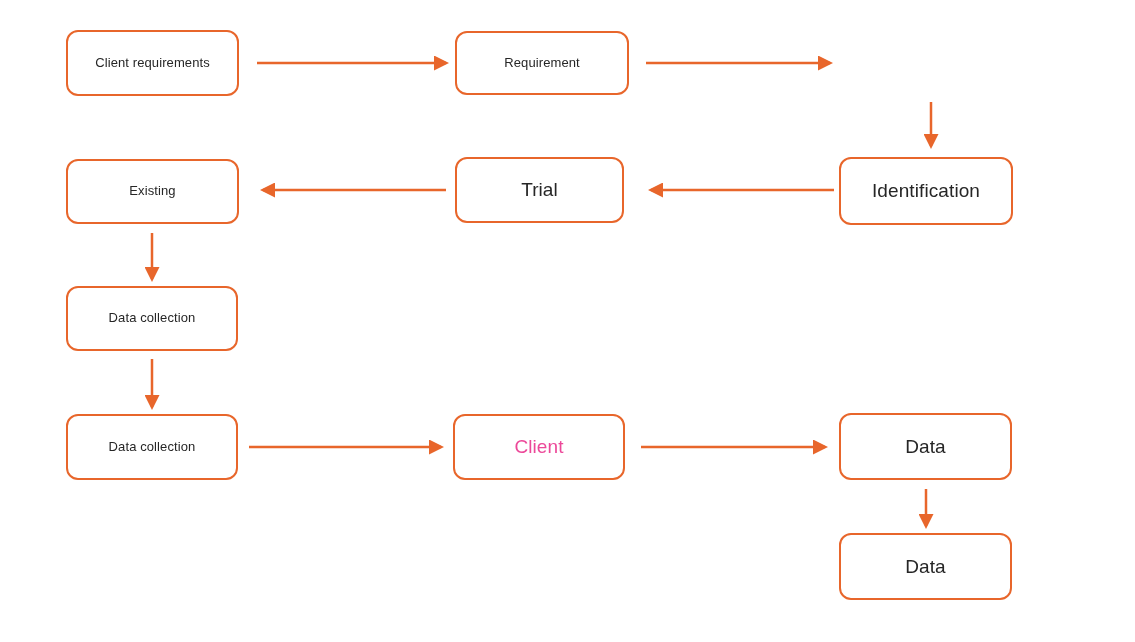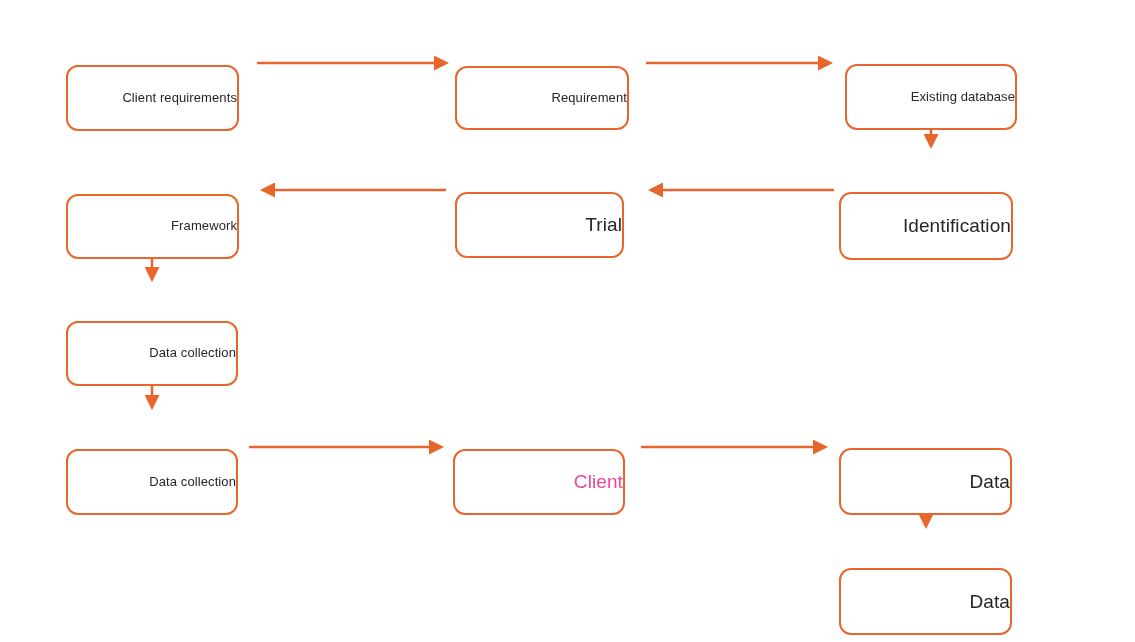--- a/index.html
+++ b/index.html
@@ -23,24 +23,23 @@
     height: 642px;
     pointer-events: none;
   }
   #edges-svg line { pointer-events: stroke; }
   .node {
     position: absolute;
     box-sizing: border-box;
     background: #ffffff;
     display: flex;
     align-items: center;
-    justify-content: flex-end;
+    justify-content: center;
     text-align: center;
     cursor: default;
-    margin-top: 35px;
   }
   .node .label {
     line-height: 1.15;
     letter-spacing: 0.1px;
   }
 </style>
 </head>
 <body>
 
 <div id="canvas">
@@ -60,31 +59,28 @@
       <line x1="249" y1="447" x2="441" y2="447" stroke="#E8662B" stroke-width="2.5" marker-end="url(#arrowhead)"></line>
       <line x1="641" y1="447" x2="825" y2="447" stroke="#E8662B" stroke-width="2.5" marker-end="url(#arrowhead)"></line>
       <line x1="926" y1="489" x2="926" y2="526" stroke="#E8662B" stroke-width="2.5" marker-end="url(#arrowhead)"></line>
     </svg>
 <div class="node" style="left: 66px; top: 30px; width: 173px; height: 66px; border: 2.5px solid rgb(232, 102, 43); border-radius: 12px;">
       <span class="label" style="font-size: 13px; color: rgb(38, 38, 38);">Client requirements</span>
     </div>
     <div class="node" style="left: 455px; top: 31px; width: 174px; height: 64px; border: 2.5px solid rgb(232, 102, 43); border-radius: 12px;">
       <span class="label" style="font-size: 13px; color: rgb(38, 38, 38);">Requirement</span>
     </div>
-    <div class="node" style="left: 845px; top: 29px; width: 172px; height: 66px; border: 2.5px solid rgb(232, 102, 43); border-radius: 12px;">
-      <span class="label" style="font-size: 13px; color: rgb(38, 38, 38);">Existing database</span>
-    </div>
     <div class="node" style="left: 839px; top: 157px; width: 174px; height: 68px; border: 2.5px solid rgb(232, 102, 43); border-radius: 12px;">
       <span class="label" style="font-size: 19px; color: rgb(38, 38, 38);">Identification</span>
     </div>
     <div class="node" style="left: 455px; top: 157px; width: 169px; height: 66px; border: 2.5px solid rgb(232, 102, 43); border-radius: 12px;">
       <span class="label" style="font-size: 19px; color: rgb(38, 38, 38);">Trial</span>
     </div>
     <div class="node" style="left: 66px; top: 159px; width: 173px; height: 65px; border: 2.5px solid rgb(232, 102, 43); border-radius: 12px;">
-      <span class="label" style="font-size: 13px; color: rgb(38, 38, 38);">Framework</span>
+      <span class="label" style="font-size: 13px; color: rgb(38, 38, 38);">Existing</span>
     </div>
     <div class="node" style="left: 66px; top: 286px; width: 172px; height: 65px; border: 2.5px solid rgb(232, 102, 43); border-radius: 12px;">
       <span class="label" style="font-size: 13px; color: rgb(38, 38, 38);">Data collection</span>
     </div>
     <div class="node" style="left: 66px; top: 414px; width: 172px; height: 66px; border: 2.5px solid rgb(232, 102, 43); border-radius: 12px;">
       <span class="label" style="font-size: 13px; color: rgb(38, 38, 38);">Data collection</span>
     </div>
     <div class="node" style="left: 453px; top: 414px; width: 172px; height: 66px; border: 2.5px solid rgb(232, 102, 43); border-radius: 12px;">
       <span class="label" style="font-size: 19px; color: #ec4899;">Client</span>
     </div>

